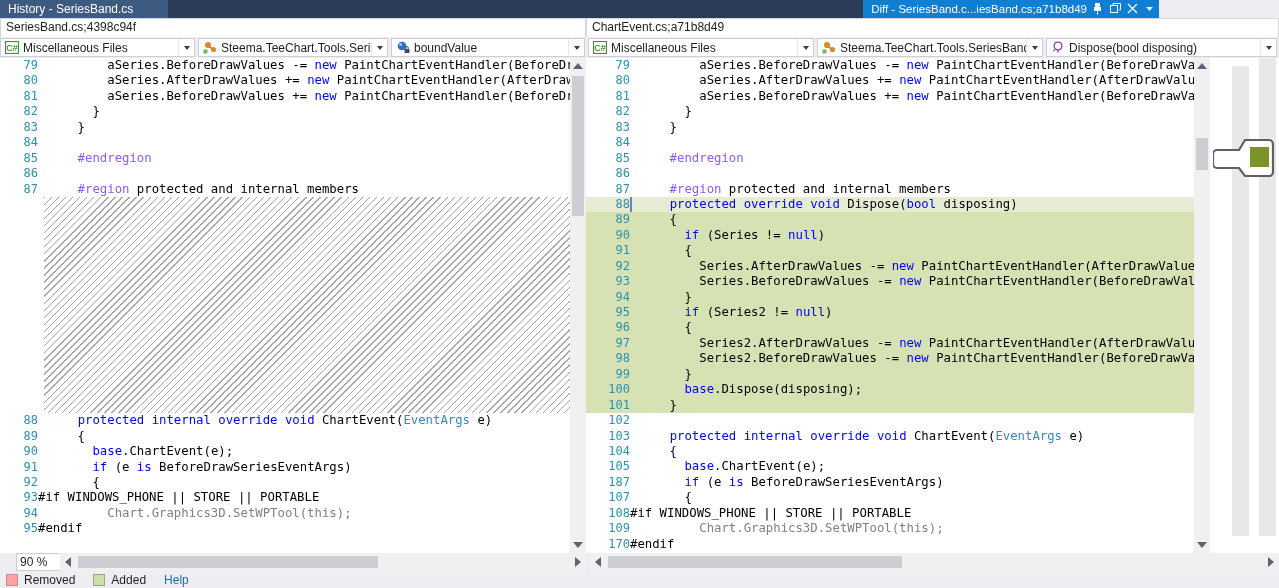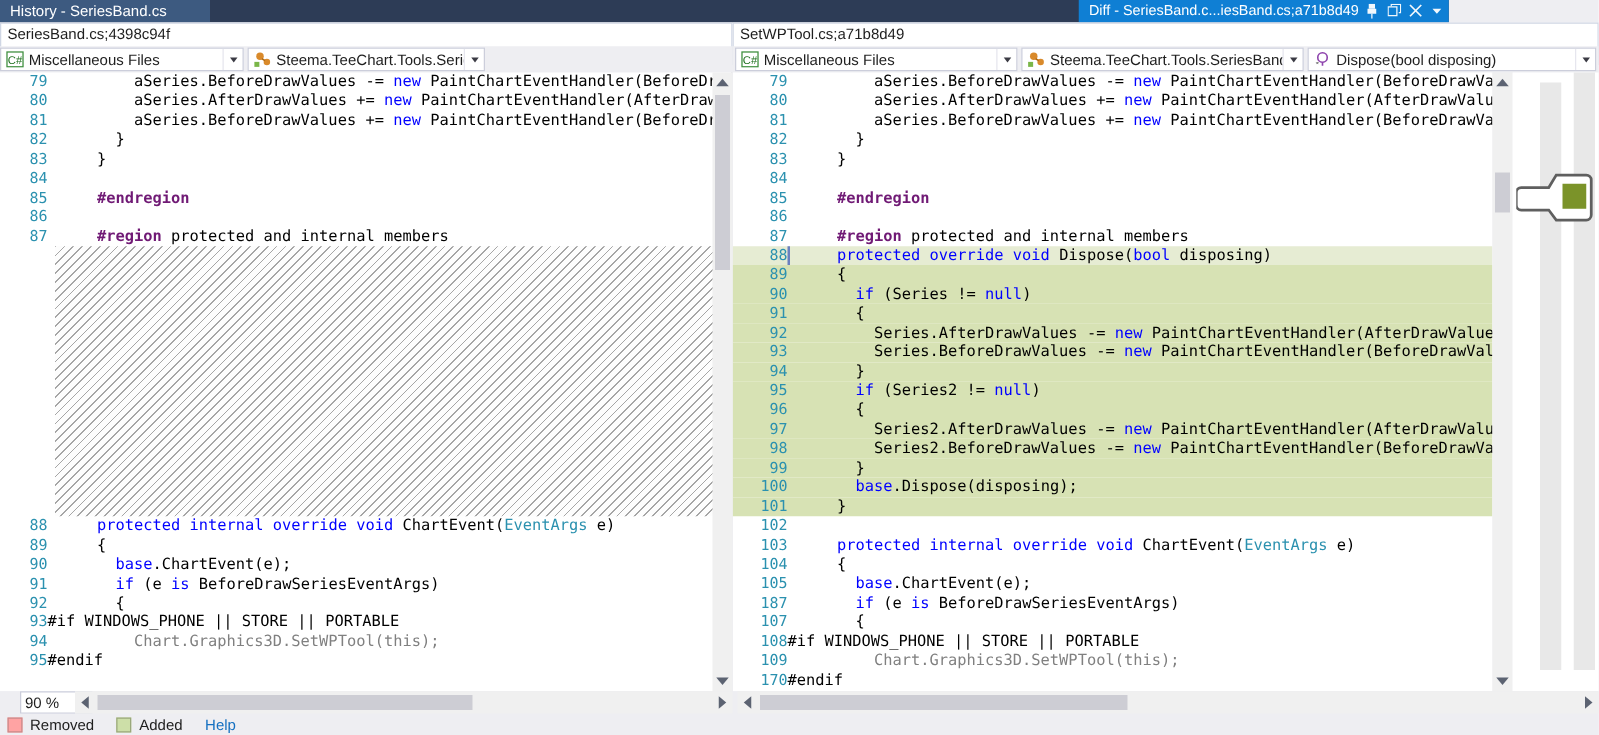--- a/index.html
+++ b/index.html
@@ -57,21 +57,21 @@
   .gut{position:absolute;left:0;top:0;width:38px;text-align:right;color:#2b91af;font-size:12px;}
   .pane.right .gut{width:44px;}
   .code{position:absolute;left:48px;top:0;color:#000000;}
   .pane.right .code{left:54px;}
   .row.added{background:#d7e2b4;}
   .row.added-first{background:#e6ecd3;}
   .row .chbar{position:absolute;left:44px;top:0;width:2px;height:100%;background:#6a80c0;}
 
   .k{color:#0000ff;}       
   .t{color:#2b91af;}       
-  .pp{color:#701a75;font-weight:bold;}      
+  .pp{color:#8b5cf6;}      
   .pk{color:#000000;}
   .dim{color:#808080;}
 
   
   .hatch{position:absolute;left:44px;width:542px;
     background-color:#fdfdfd;
     background-image:repeating-linear-gradient(-45deg,#a6a6a6 0px,#a6a6a6 1px,rgba(0,0,0,0) 1px,rgba(0,0,0,0) 5px);
   }
 
   
@@ -145,21 +145,21 @@
             <path d="M2 4 L9 4 L5.5 8 Z" fill="#fff"></path>
           </svg>
       </span>
     </div>
   </div>
 
   <div class="pathbar left">
     <span>SeriesBand.cs;4398c94f</span>
   </div>
   <div class="pathbar right">
-    <span>SetWPTool.cs;a71b8d49</span>
+    <span>ChartEvent.cs;a71b8d49</span>
   </div>
 
   <div class="navbar left">
     <div class="combo" style="left:0;width:195px;">
       <span class="ic">
         <svg width="14" height="13" viewBox="0 0 14 13">
             <rect x="0.5" y="0.5" width="13" height="12" fill="#fff" stroke="#3f8f3f" stroke-width="1.2"></rect>
             <text x="7" y="10" font-size="9" font-family="Liberation Sans, sans-serif" fill="#1d6f1d" text-anchor="middle">C#</text>
           </svg>
       </span>
@@ -171,20 +171,34 @@
     <div class="combo" style="left:198px;width:190px;">
       <span class="ic">
         <svg width="15" height="13" viewBox="0 0 15 13">
             <circle cx="5" cy="4" r="3" fill="#d98a2b"></circle>
             <circle cx="10.5" cy="8.5" r="2.6" fill="#d98a2b"></circle>
             <path d="M6.5 6 L9 7.5" stroke="#b06a14" stroke-width="1.3"></path>
             <rect x="0.5" y="8.5" width="4" height="4" fill="#7ab648"></rect>
           </svg>
       </span>
       <span class="lbl">Steema.TeeChart.Tools.SeriesB</span>
+      <span class="arrow">
+          <i></i>
+        </span>
+    </div>
+    <div class="combo" style="left:391px;width:194px;">
+      <span class="ic">
+        <svg width="15" height="13" viewBox="0 0 15 13">
+            <circle cx="6" cy="5" r="4.3" fill="#2b6fc4"></circle>
+            <circle cx="4.6" cy="3.6" r="1.5" fill="#9ec7ef"></circle>
+            <rect x="8.5" y="8" width="5" height="4" rx="0.6" fill="#4a4a4a"></rect>
+            <path d="M9.8 8 v-1.3 a1.2 1.2 0 0 1 2.4 0 V8" fill="none" stroke="#4a4a4a" stroke-width="1"></path>
+          </svg>
+      </span>
+      <span class="lbl">boundValue</span>
       <span class="arrow">
           <i></i>
         </span>
     </div>
   </div>
 
   <div class="navbar right">
     <div class="combo" style="left:2px;width:226px;">
       <span class="ic">
         <svg width="14" height="13" viewBox="0 0 14 13">

